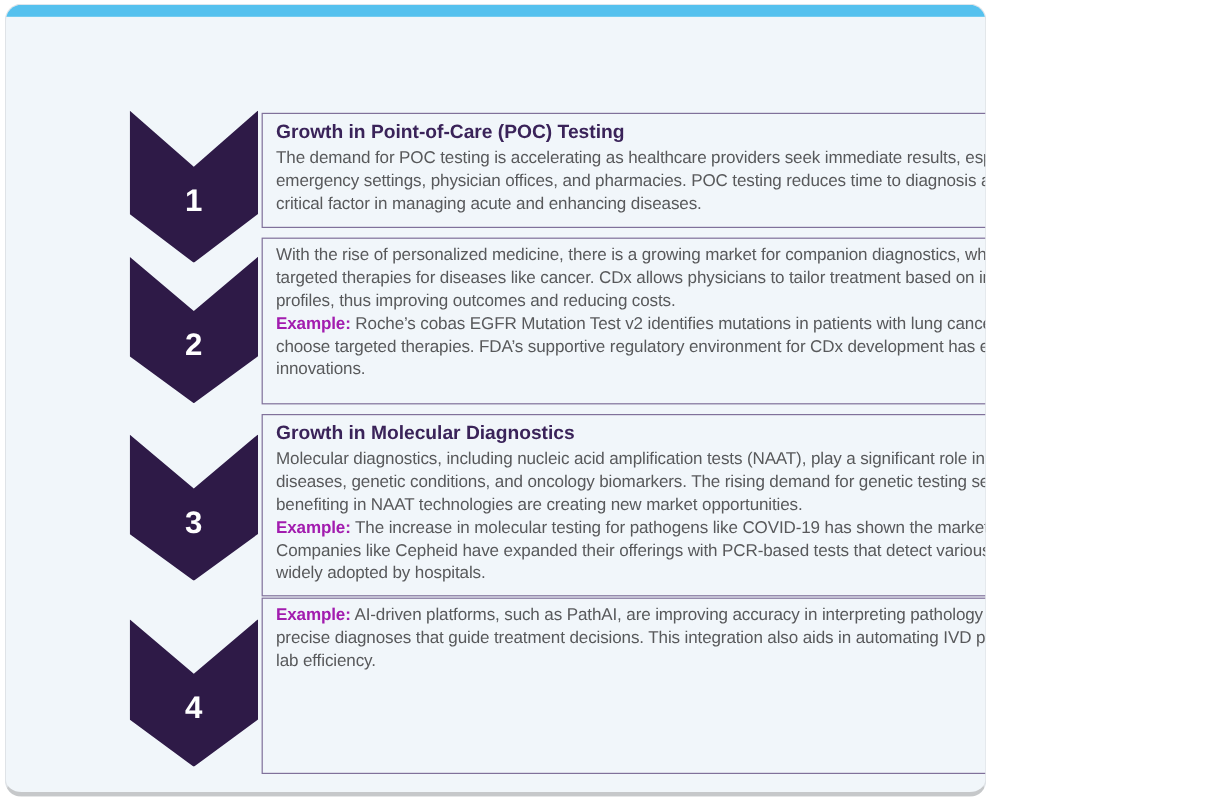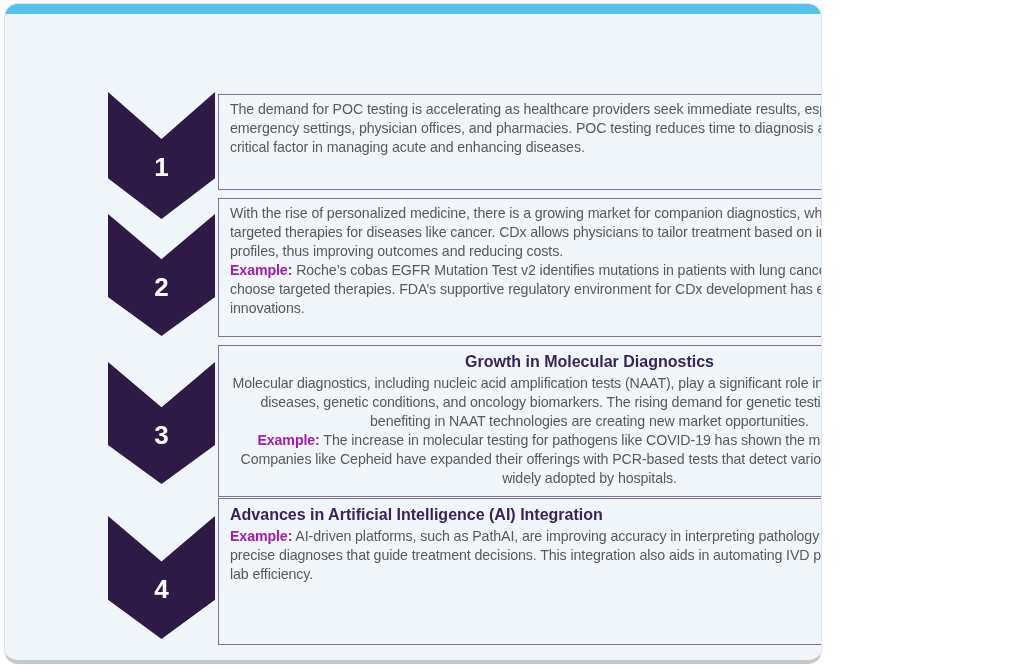--- a/index.html
+++ b/index.html
@@ -34,21 +34,21 @@
   .chev3{top:358px;height:122px;}
   .chev4{top:512px;height:123px;}
   
   .item-box{
     position:absolute;left:213px;width:744px;box-sizing:border-box;
     border:1.5px solid #80719A;background:#F1F6FA;
     padding:5px 12px 8px 11px;
   }
   .box1{top:90px;min-height:96px;}
   .box2{top:194px;min-height:139px;}
-  .box3{top:341px;min-height:147px;text-align:center;}
+  .box3{top:341px;min-height:147px;}
   .box4{top:494px;min-height:147px;}
   .item-title{
     margin:0 0 2px 0;font-size:16px;font-weight:bold;color:#3A2359;line-height:21px;
   }
   .item-text{
     margin:0;font-size:14.2px;line-height:19px;color:#58595B;letter-spacing:-0.1px;
   }
   .item-text b{color:#a21caf;}
 </style>
 </head>
@@ -76,32 +76,32 @@
       <span class="num">2</span>
     </div>
     <div class="chev chev3">
       <span class="num">3</span>
     </div>
     <div class="chev chev4">
       <span class="num">4</span>
     </div>
 
     <div class="item-box box1">
+      <h3 class="item-title">Growth in Point-of-Care (POC) Testing</h3>
       <p class="item-text">The demand for POC testing is accelerating as healthcare providers seek immediate results, especially in emergency settings, physician offices, and pharmacies. POC testing reduces time to diagnosis and treatment, a critical factor in managing acute and enhancing diseases.</p>
     </div>
 
     <div class="item-box box2">
       <p class="item-text">With the rise of personalized medicine, there is a growing market for companion diagnostics, which guide the use of targeted therapies for diseases like cancer. CDx allows physicians to tailor treatment based on individual genetic profiles, thus improving outcomes and reducing costs.</p>
       <p class="item-text"><b>Example:</b> <span>Roche’s cobas EGFR Mutation Test v2 identifies mutations in patients with lung cancer, helping clinicians choose targeted therapies. FDA’s supportive regulatory environment for CDx development has encouraged such innovations.</span></p>
     </div>
 
     <div class="item-box box3">
       <h3 class="item-title">Growth in Molecular Diagnostics</h3>
       <p class="item-text">Molecular diagnostics, including nucleic acid amplification tests (NAAT), play a significant role in detecting infectious diseases, genetic conditions, and oncology biomarkers. The rising demand for genetic testing services and benefiting in NAAT technologies are creating new market opportunities.</p>
       <p class="item-text"><b>Example:</b> <span>The increase in molecular testing for pathogens like COVID-19 has shown the market’s potential. Companies like Cepheid have expanded their offerings with PCR-based tests that detect various pathogens, now widely adopted by hospitals.</span></p>
     </div>
 
     <div class="item-box box4">
-      <h3 class="item-title">Advances in Artificial Intelligence (AI) Integration</h3>
       <p class="item-text"><b>Example:</b> <span>AI-driven platforms, such as PathAI, are improving accuracy in interpreting pathology slides, enabling precise diagnoses that guide treatment decisions. This integration also aids in automating IVD processes, increasing lab efficiency.</span></p>
     </div>
   </div>
 </div>
 
 </body></html>

